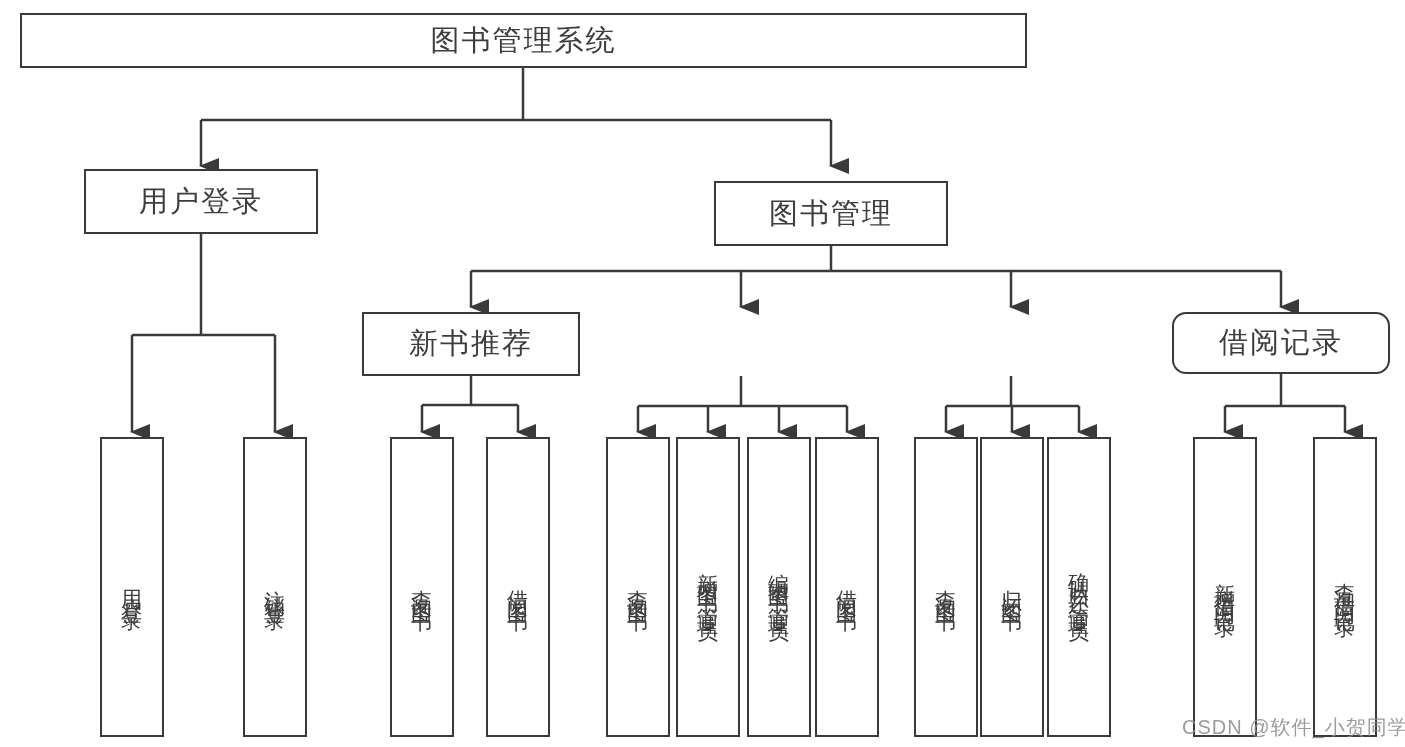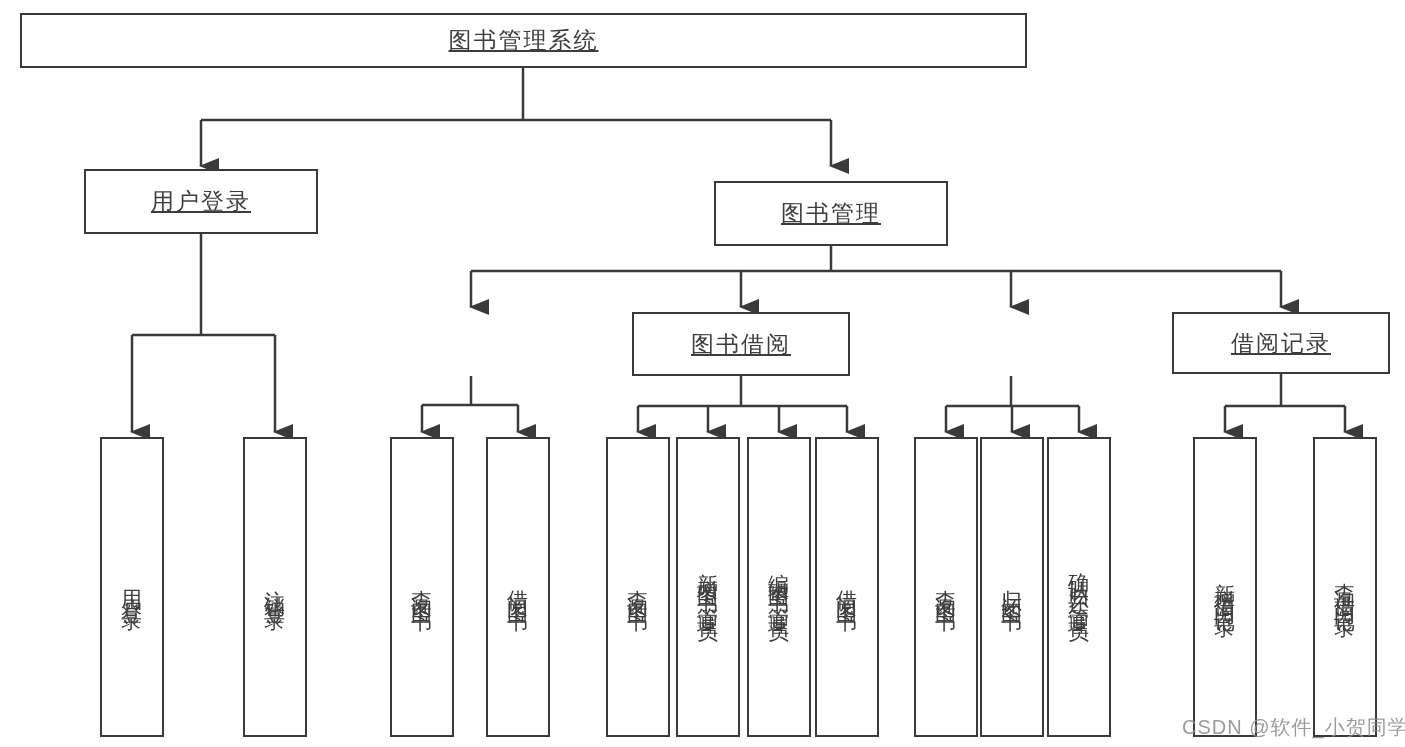--- a/index.html
+++ b/index.html
@@ -11,41 +11,41 @@
     font-family:"Liberation Sans",sans-serif;
     color:#3d3d3d;
   }
   .wires{position:absolute;left:0;top:0;width:1405px;height:747px;z-index:0;}
   .box{
     position:absolute;box-sizing:border-box;
     border:2.5px solid #3a3a3a;background:#ffffff;
     display:flex;align-items:center;justify-content:center;
     z-index:1;
   }
-  .hbox{font-size:23px;letter-spacing:2px;white-space:nowrap;text-decoration:underline;}
+  .hbox{font-size:29px;letter-spacing:2px;white-space:nowrap;}
   .vbox{
     width:64px;height:300px;top:437px;
     writing-mode:vertical-rl;text-orientation:mixed;
     font-size:21px;letter-spacing:7px;line-height:1;
     padding:4px 0;
   }
   .watermark{
     position:absolute;left:1182px;top:714px;z-index:3;
     font-size:20px;letter-spacing:1px;
     color:rgba(138,138,138,0.85);
     white-space:nowrap;
   }
   
   #n-root{left:20px;top:13px;width:1007px;height:55px;}
   #n-user-login{left:84px;top:169px;width:234px;height:65px;}
   #n-book-mgmt{left:714px;top:169px;width:234px;height:65px;margin-top:12px;}
   #n-new-book-rec{left:362px;top:312px;width:218px;height:64px;}
   #n-book-borrow{left:632px;top:312px;width:218px;height:64px;}
   #n-current-borrow{left:902px;top:312px;width:218px;height:64px;}
-  #n-borrow-records{left:1172px;top:312px;width:218px;height:62px;}
+  #n-borrow-records{left:1172px;top:312px;width:218px;height:62px;border-radius:14px;}
   #n-l1{left:100px;}  #n-l2{left:243px;}
   #n-l3{left:390px;}  #n-l4{left:486px;}
   #n-l5{left:606px;}  #n-l6{left:676px;}
   #n-l7{left:747px;}  #n-l8{left:815px;}
   #n-l9{left:914px;}  #n-l10{left:980px;} #n-l11{left:1047px;}
   #n-l12{left:1193px;} #n-l13{left:1313px;}
 </style>
 </head>
 <body>
 
@@ -113,21 +113,21 @@
         <path d="M1345,406 V432" marker-end="url(#arrow)"></path>
       </g>
     </g>
   </svg>
 
   <div id="n-root" class="box hbox">图书管理系统</div>
 
   <div id="n-user-login" class="box hbox">用户登录</div>
   <div id="n-book-mgmt" class="box hbox">图书管理</div>
 
-  <div id="n-book-borrow" class="box hbox">图书借阅</div>
+  <div id="n-new-book-rec" class="box hbox">新书推荐</div>
   <div id="n-borrow-records" class="box hbox">借阅记录</div>
 
   <div id="n-l1" class="box vbox">用户登录</div>
   <div id="n-l2" class="box vbox">注销登录</div>
 
   <div id="n-l3" class="box vbox">查询图书</div>
   <div id="n-l4" class="box vbox">借阅图书</div>
 
   <div id="n-l5" class="box vbox">查询图书</div>
   <div id="n-l6" class="box vbox">新增图书（管理员）</div>

